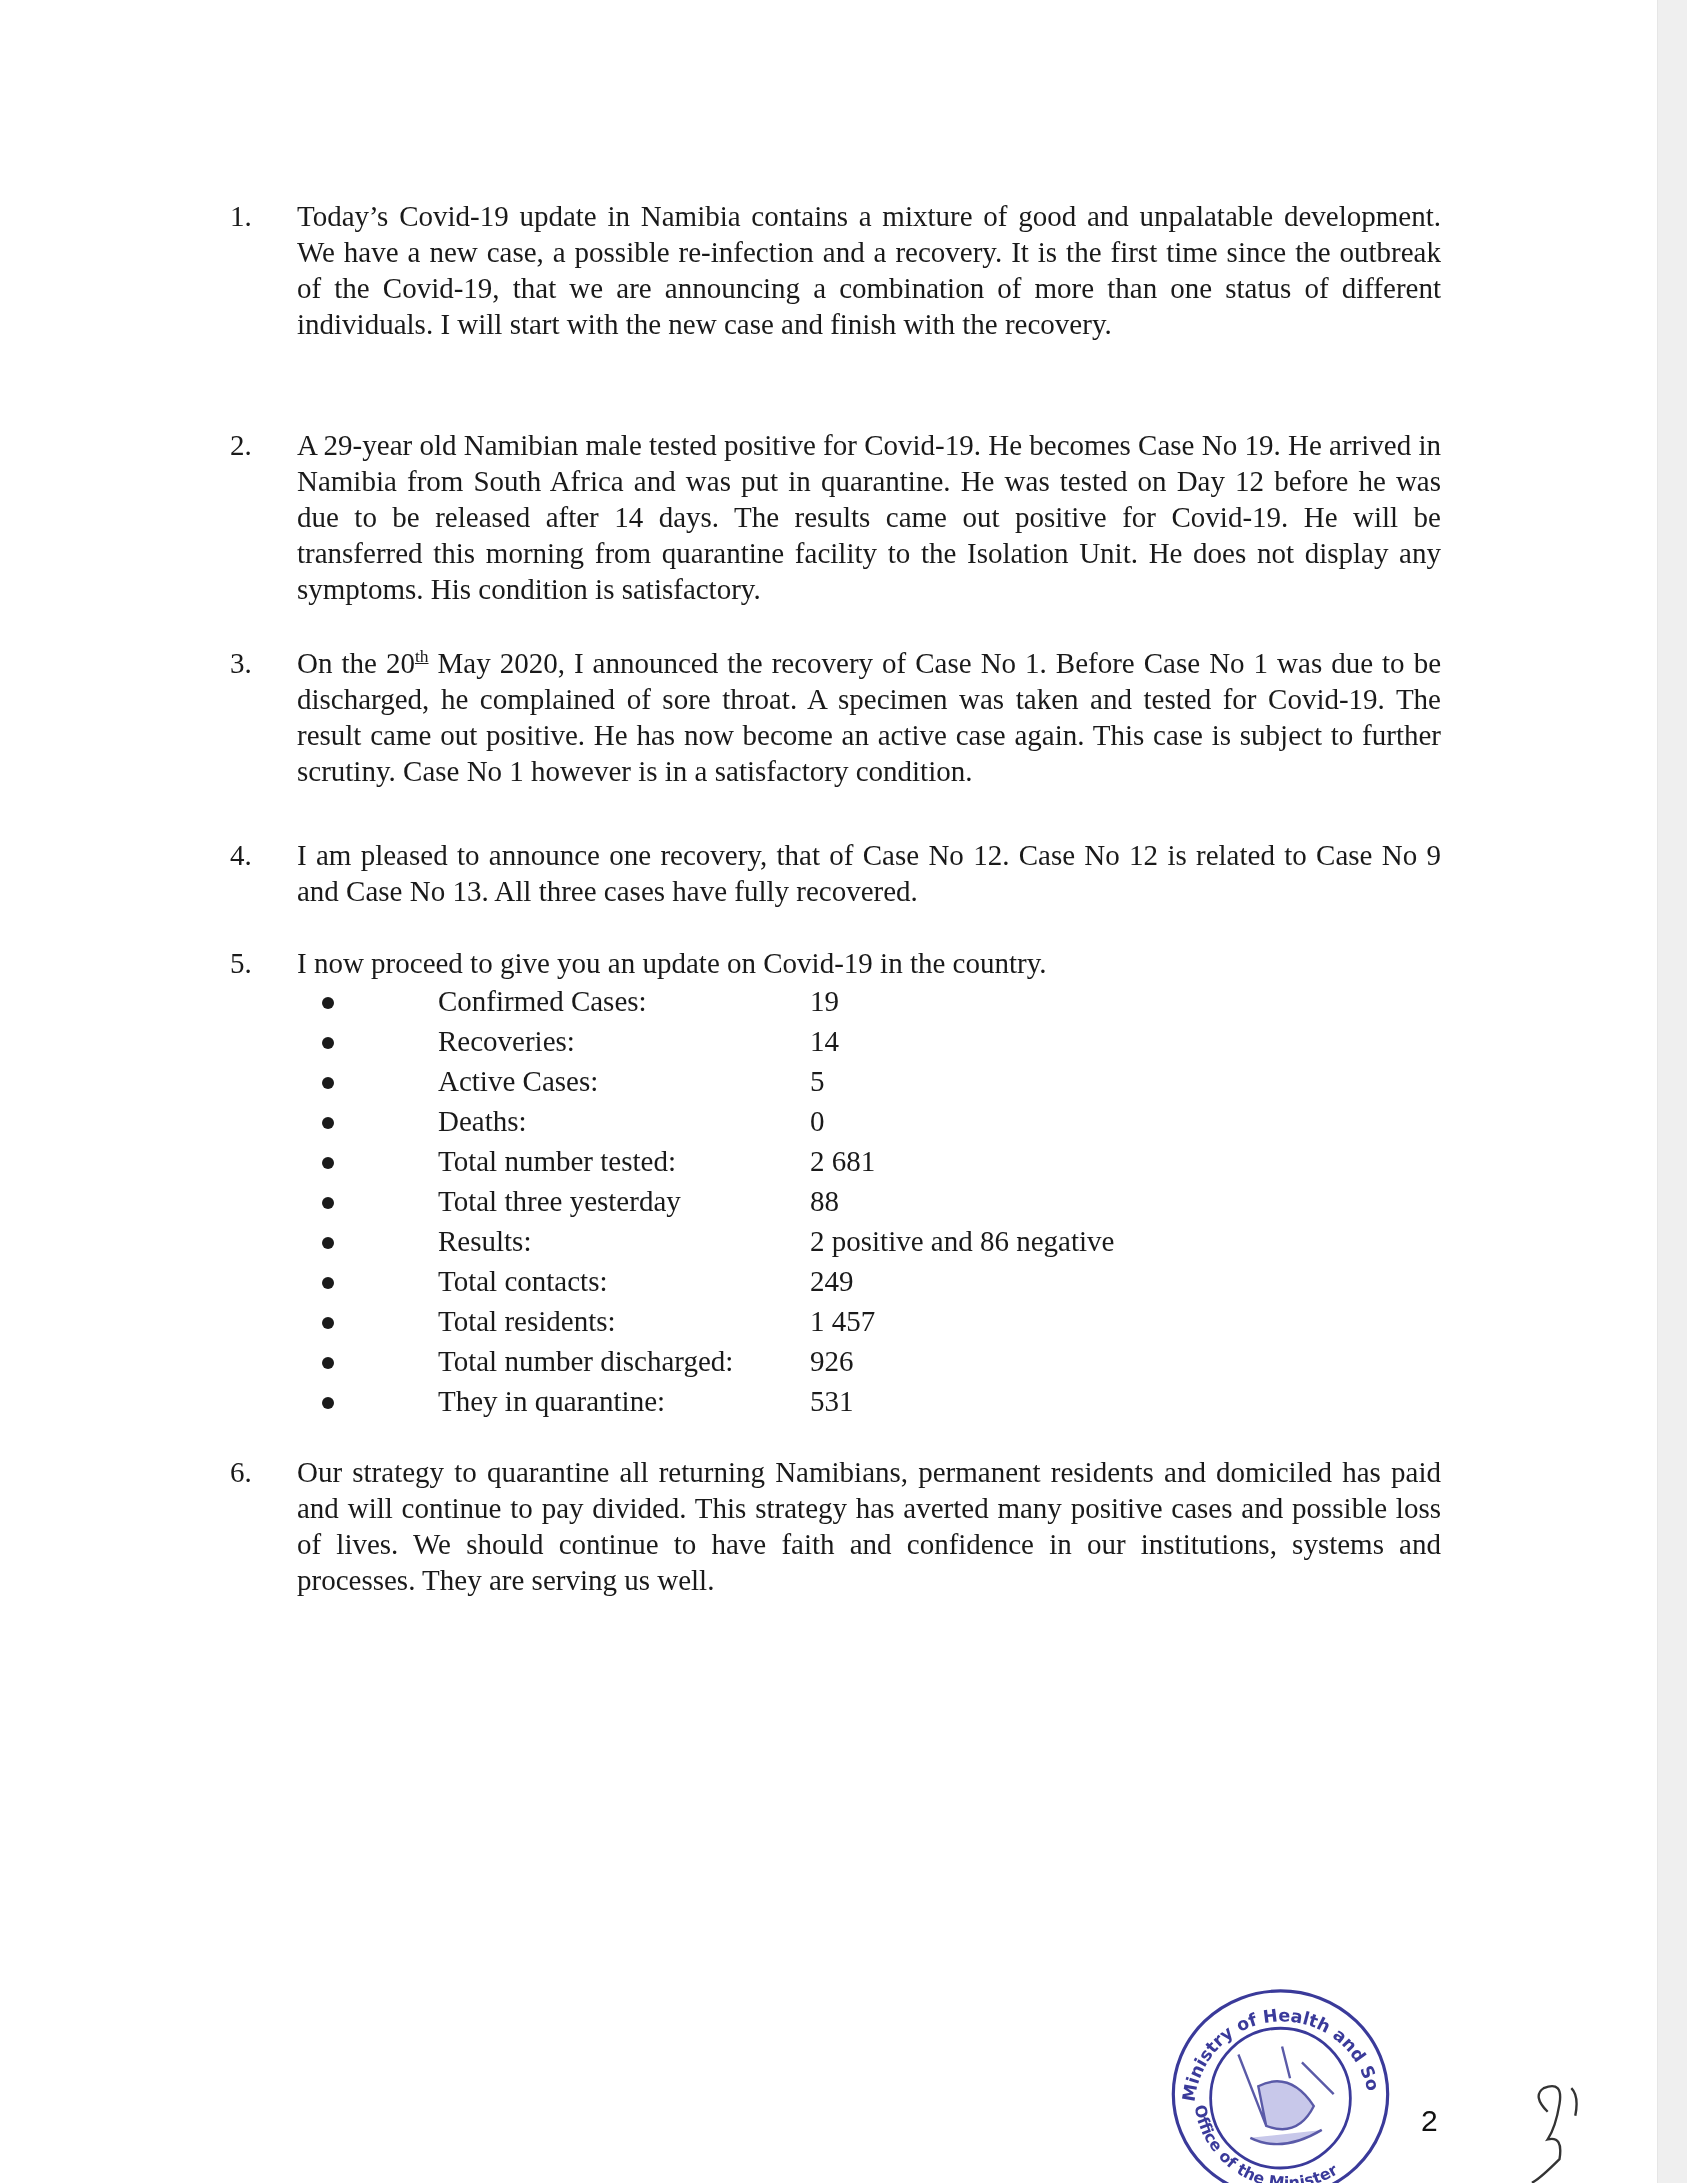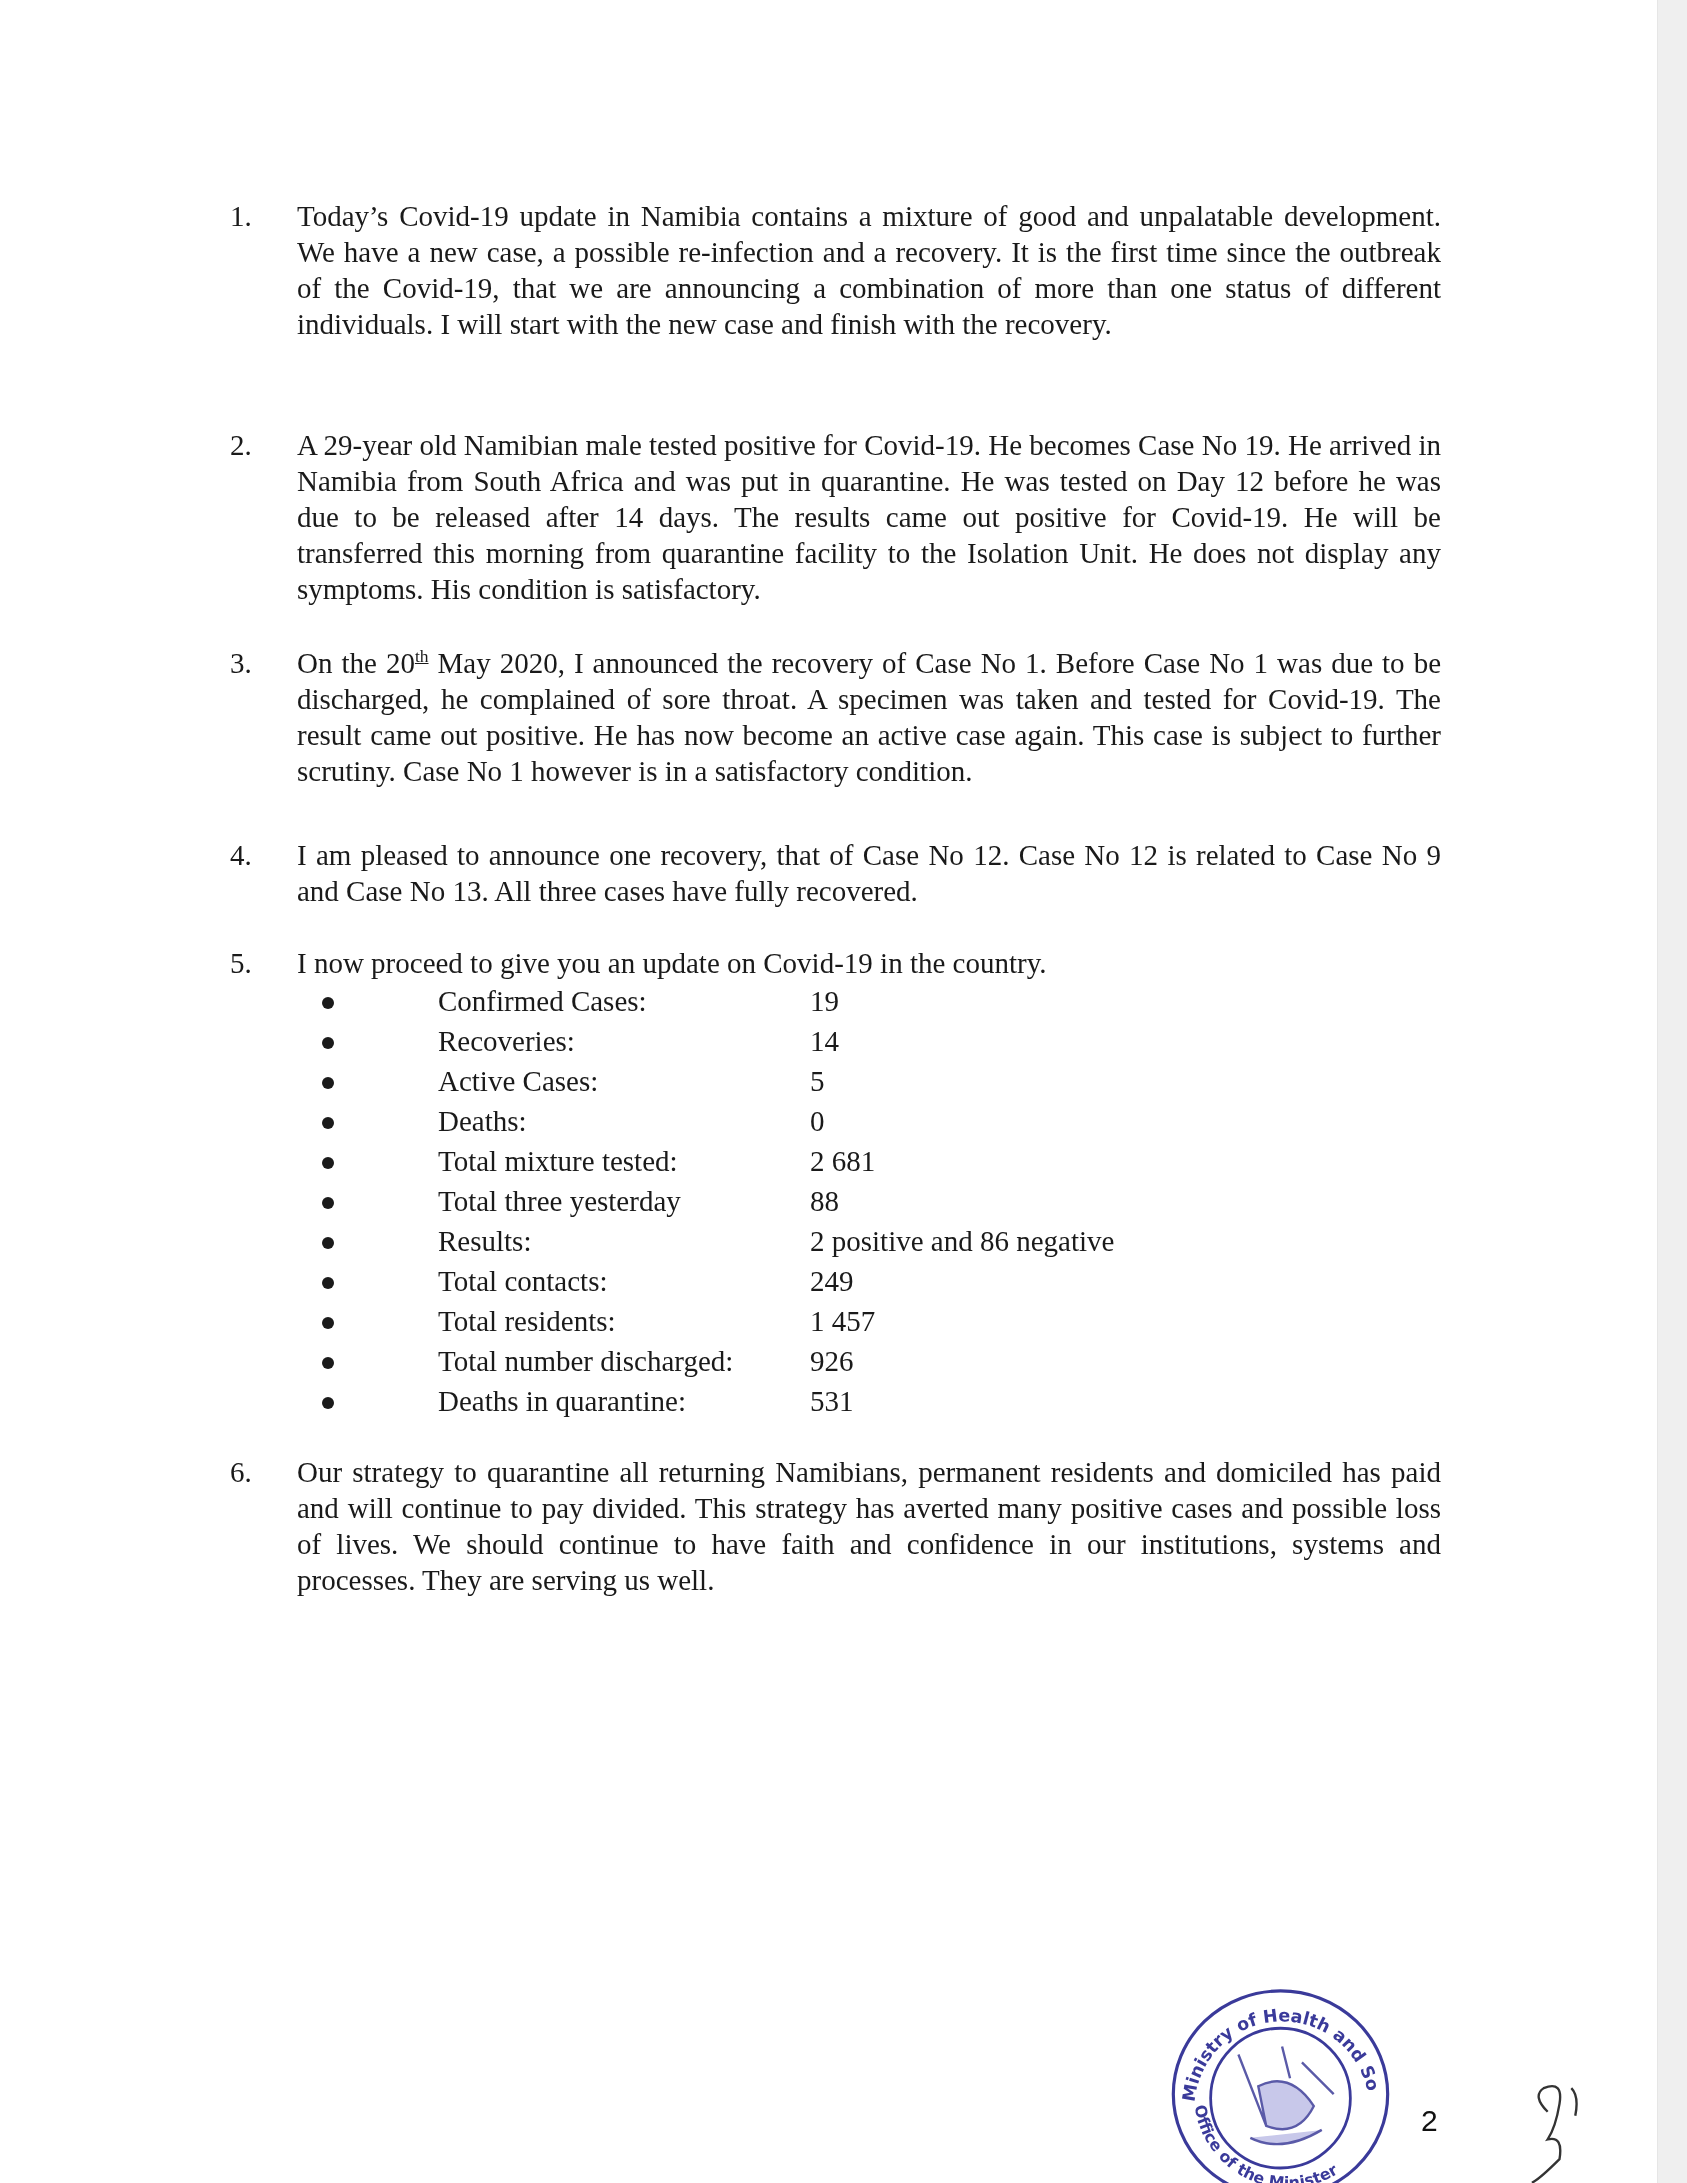--- a/index.html
+++ b/index.html
@@ -67,21 +67,21 @@
         <span class="lbl">Active Cases:</span>
         <span class="val">5</span>
       </div>
     <div class="row">
         <span class="bullet"></span>
         <span class="lbl">Deaths:</span>
         <span class="val">0</span>
       </div>
     <div class="row">
         <span class="bullet"></span>
-        <span class="lbl">Total mixture tested:</span>
+        <span class="lbl">Total number tested:</span>
         <span class="val">2 681</span>
       </div>
     <div class="row">
         <span class="bullet"></span>
         <span class="lbl">Total three yesterday</span>
         <span class="val">88</span>
       </div>
     <div class="row">
         <span class="bullet"></span>
         <span class="lbl">Results:</span>
@@ -97,21 +97,21 @@
         <span class="lbl">Total residents:</span>
         <span class="val">1 457</span>
       </div>
     <div class="row">
         <span class="bullet"></span>
         <span class="lbl">Total number discharged:</span>
         <span class="val">926</span>
       </div>
     <div class="row">
         <span class="bullet"></span>
-        <span class="lbl">Deaths in quarantine:</span>
+        <span class="lbl">They in quarantine:</span>
         <span class="val">531</span>
       </div>
   </div>
 
   <div class="para" style="top:1454px;">
     <span class="num">6.</span>
     <div class="body">Our strategy to quarantine all returning Namibians, permanent residents and domiciled has paid and will continue to pay divided.  This strategy has averted many positive cases and possible loss of lives.  We should continue to have faith and confidence in our institutions, systems and processes.  They are serving us well.</div>
   </div>
 
   <svg class="seal" viewBox="0 0 296 273">

